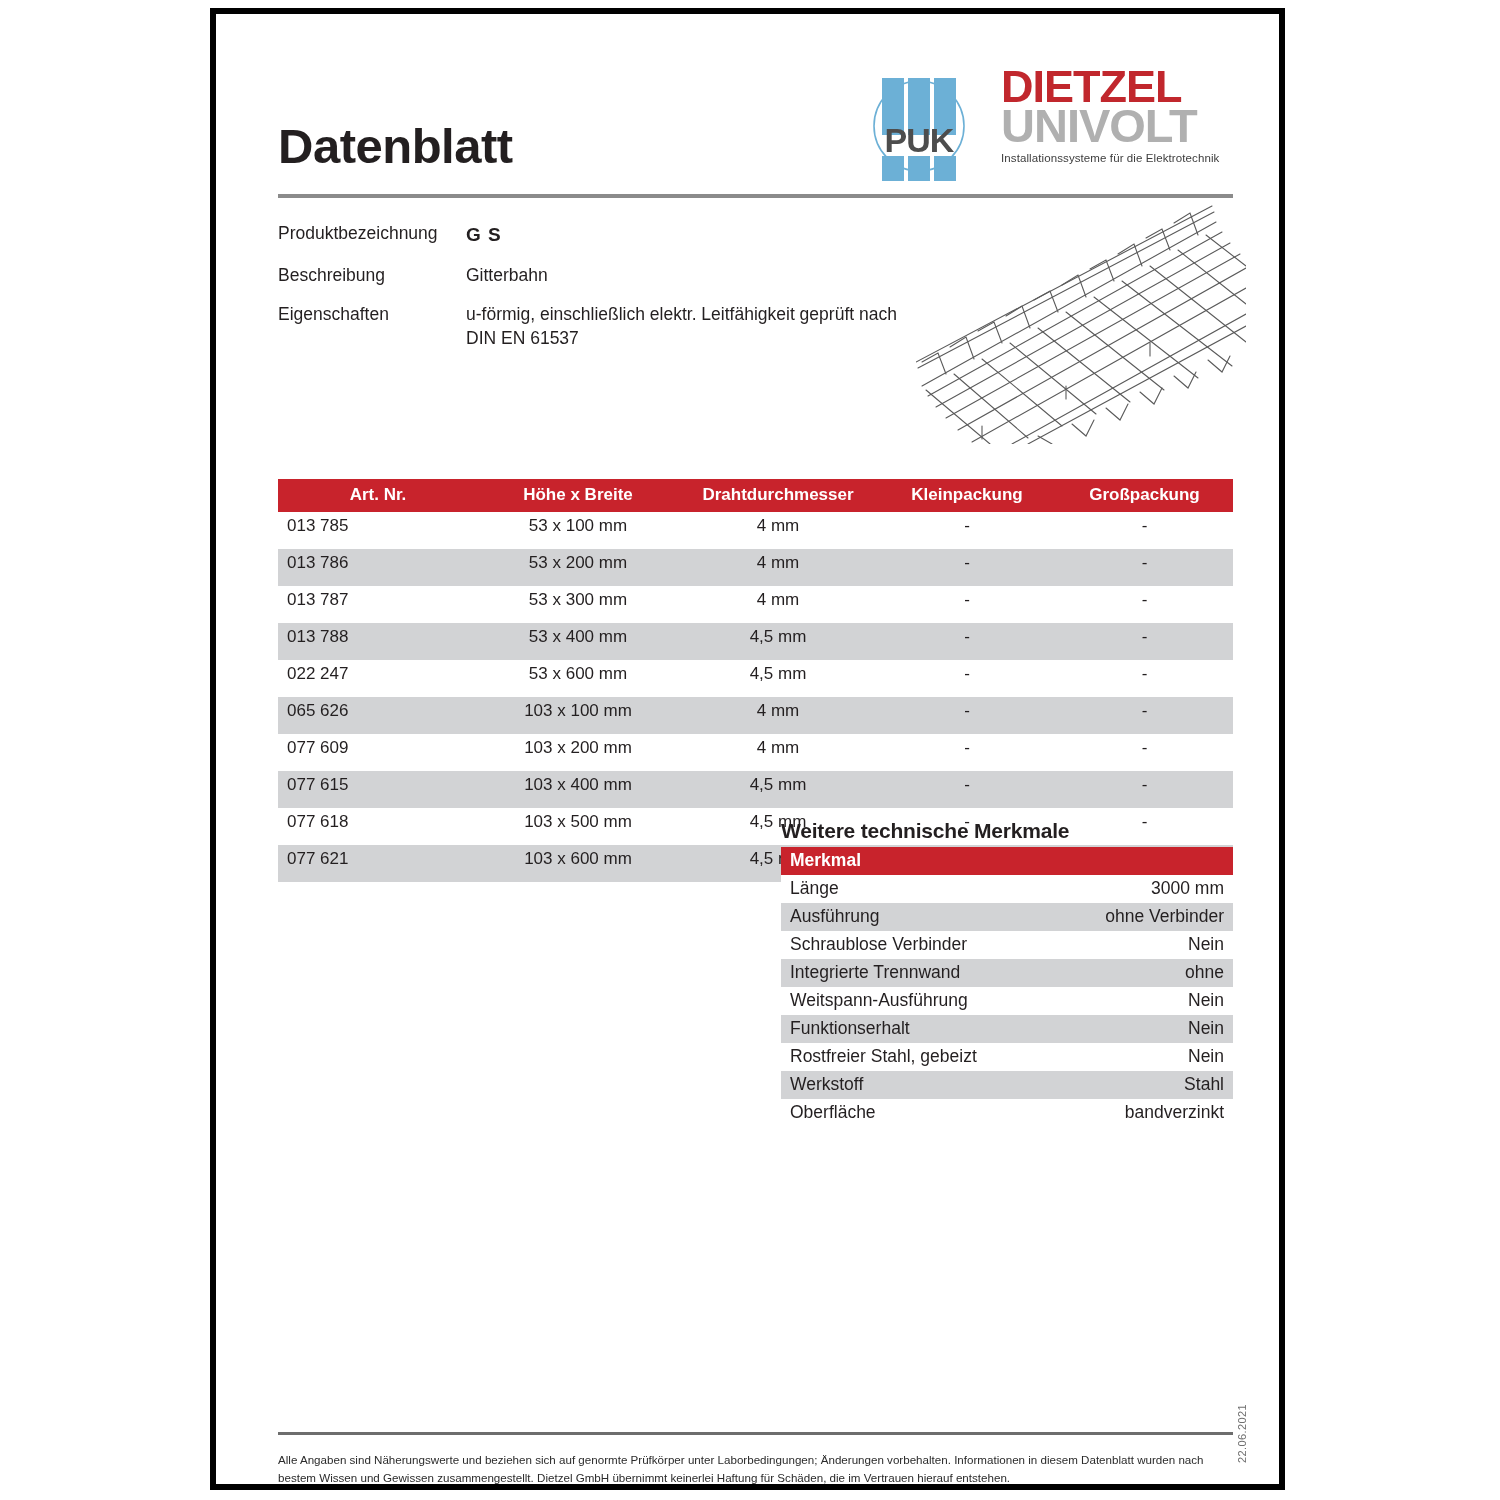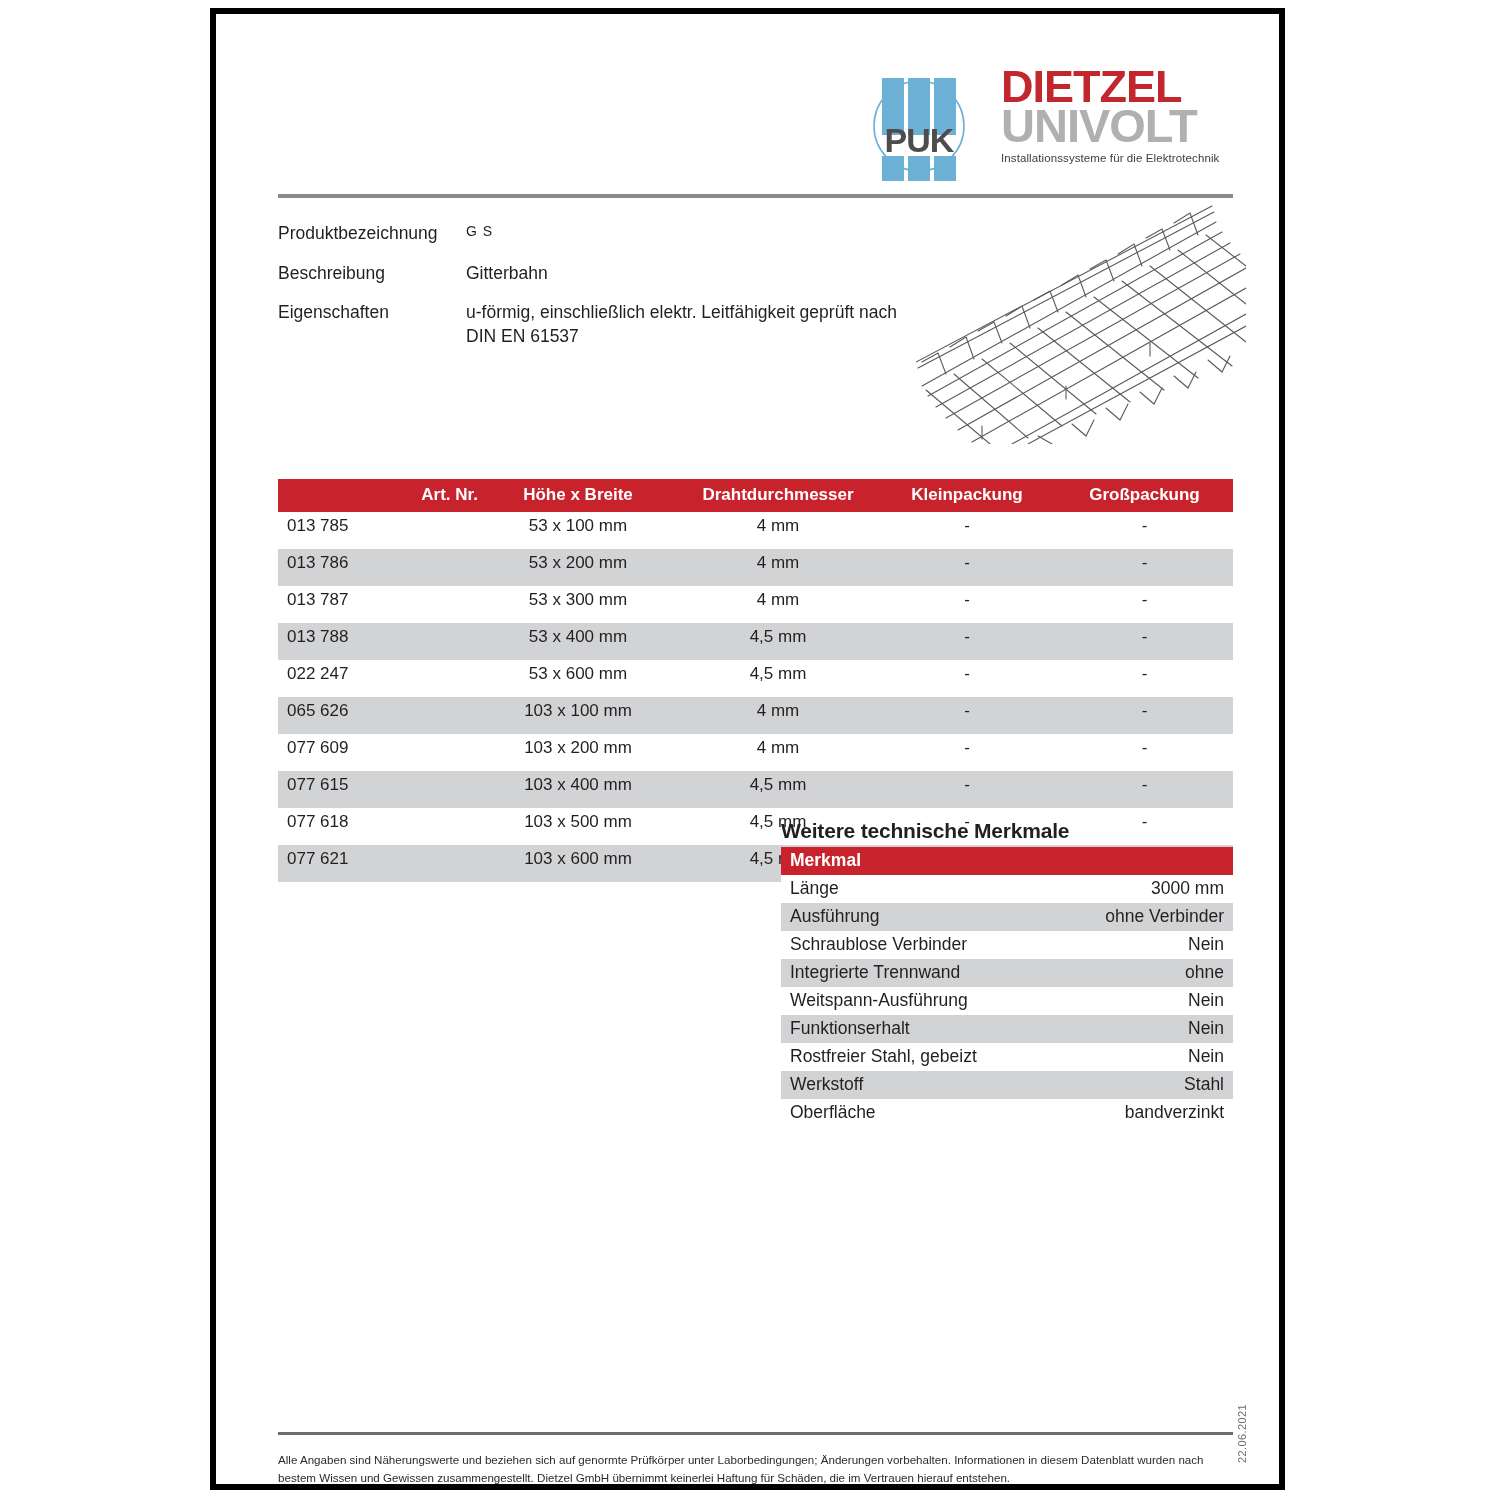--- a/index.html
+++ b/index.html
@@ -118,22 +118,22 @@
   .meta-label {
     width: 188px;
     flex: 0 0 188px;
     line-height: 1.35;
   }
   .meta-value {
     flex: 1;
     line-height: 1.35;
   }
   .meta-value.strong {
-    font-weight: normal;
-    font-size: 14px;
+    font-weight: bold;
+    font-size: 19px;
     letter-spacing: 1px;
   }
 
   
   #product-image {
     position: absolute;
     left: 700px;
     top: 190px;
     width: 330px;
     height: 240px;
@@ -152,21 +152,21 @@
   #art-table th {
     background: #c8232c;
     color: #ffffff;
     font-weight: bold;
     font-size: 17px;
     padding: 6px 0 7px 0;
     text-align: center;
     white-space: nowrap;
   }
   #art-table th.col-art {
-    text-align: right;
+    text-align: center;
   }
   #art-table td {
     padding: 4px 0 13px 0;
     text-align: center;
     white-space: nowrap;
   }
   #art-table td.col-art {
     text-align: left;
     padding-left: 9px;
   }
@@ -259,20 +259,21 @@
   }
 </style>
 </head>
 <body>
 
 <div id="page-frame">
   <div id="page-inner">
 
     <div id="header-zone">
 
+      <div id="doc-title">Datenblatt</div>
 
       <div id="logo-block">
 
         <div id="puk-logo">
           <svg viewBox="0 0 108 118" width="108" height="118">
             <circle cx="54" cy="60" r="45" fill="none" stroke="#6cb0d6" stroke-width="1.6"></circle>
             <rect x="17" y="12" width="22" height="57" fill="#6cb0d6"></rect>
             <rect x="43" y="12" width="22" height="57" fill="#6cb0d6"></rect>
             <rect x="69" y="12" width="22" height="57" fill="#6cb0d6"></rect>
             <rect x="17" y="90" width="22" height="25" fill="#6cb0d6"></rect>

